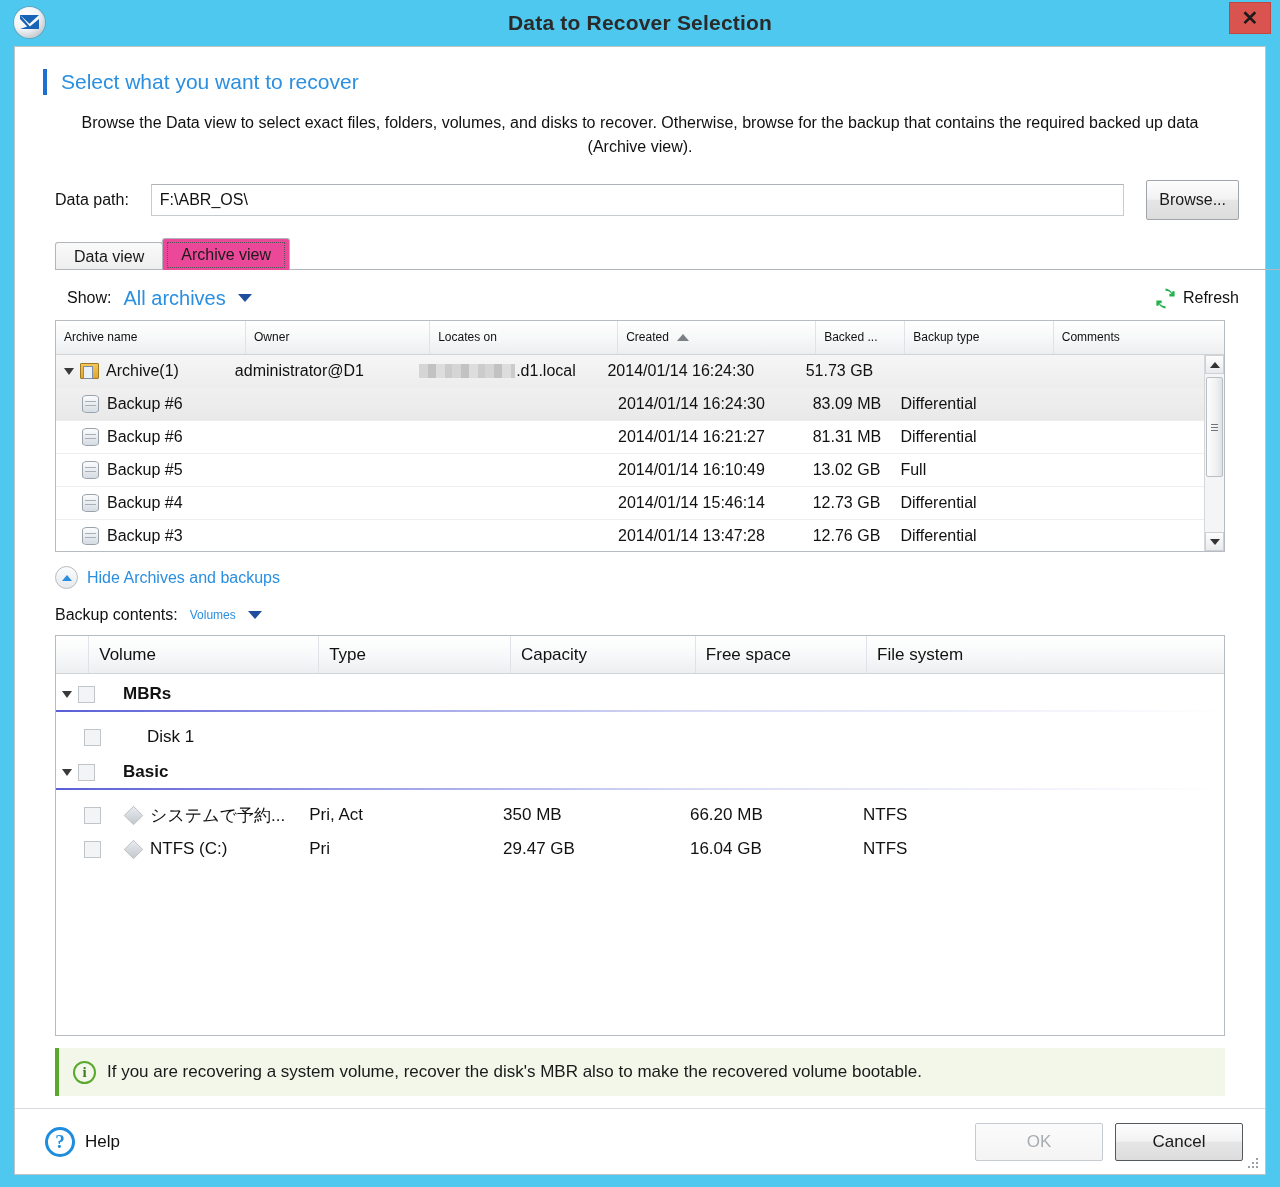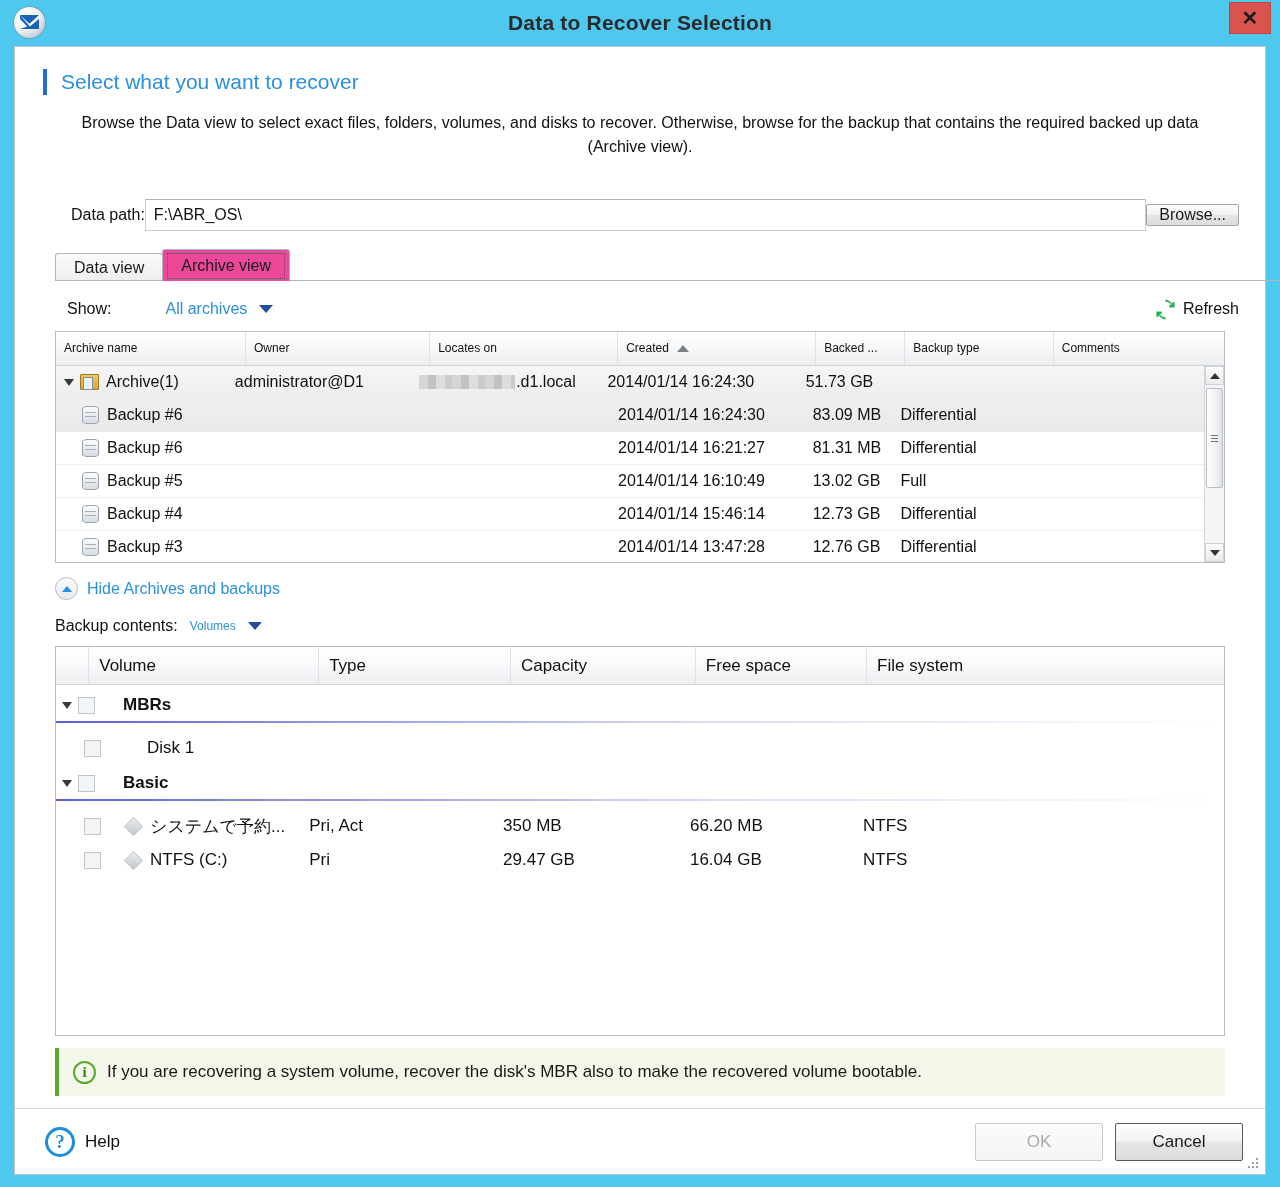--- a/index.html
+++ b/index.html
@@ -71,32 +71,32 @@
   }
 
   
   #description {
     margin:16px 56px 0 56px;
     font-size:16px; color:#111; line-height:1.5; text-align:center;
   }
 
   
   #datapath-row {
-    margin:40px 0 0 0; padding:0 26px 0 56px;
-    display:flex; align-items:center; gap:0;
+    margin:21px 0 0 0; padding:0 26px 0 40px;
+    display:flex; align-items:center; gap:22px;
   }
   #datapath-label { font-size:16px; color:#111; white-space:nowrap; }
   #datapath-input {
     flex:1 1 auto; height:32px;
     border:1px solid #c6cbd0; border-top-color:#adb3b9;
     background:#fff; font-size:16px; color:#111;
     padding:0 8px; font-family:"Liberation Sans", sans-serif;
   }
   .btn {
-    height:22px; min-width:92px; padding:0 12px;
+    height:40px; min-width:92px; padding:0 12px;
     background: linear-gradient(to bottom, #fdfdfd 0%, #f2f2f2 48%, #e6e6e6 50%, #dcdcdc 100%);
     border:1px solid #9fa5ab; border-radius:2px;
     font-size:16px; color:#1a1a1a; cursor:pointer;
     font-family:"Liberation Sans", sans-serif;
   }
   .btn:disabled { color:#a8adb2; cursor:default;
     background: linear-gradient(to bottom, #fbfbfb 0%, #f4f4f4 100%);
     border-color:#c6cbd0;}
 
   
@@ -123,21 +123,21 @@
     position:absolute; left:0; right:-1160px; bottom:0; height:1px;
     background:#b0b6bc;
   }
 
   
   #show-row {
     margin:16px 26px 0 52px; display:flex; align-items:center;
     height:24px;
   }
   #show-label { font-size:16px; color:#111; margin-right:12px; }
-  #show-value { font-size:16px; color:#2a8fe0; cursor:pointer;margin-left:42px; }
+  #show-value { font-size:20px; color:#2a8fe0; cursor:pointer; }
   .caret-down {
     width:0; height:0; margin-left:12px;
     border-left:7px solid transparent; border-right:7px solid transparent;
     border-top:8px solid #1f4f9c; cursor:pointer;
   }
   #refresh-btn {
     margin-left:auto; display:flex; align-items:center; gap:7px; cursor:pointer;
   }
   #refresh-icon {
     width:21px; height:21px; position:relative;

